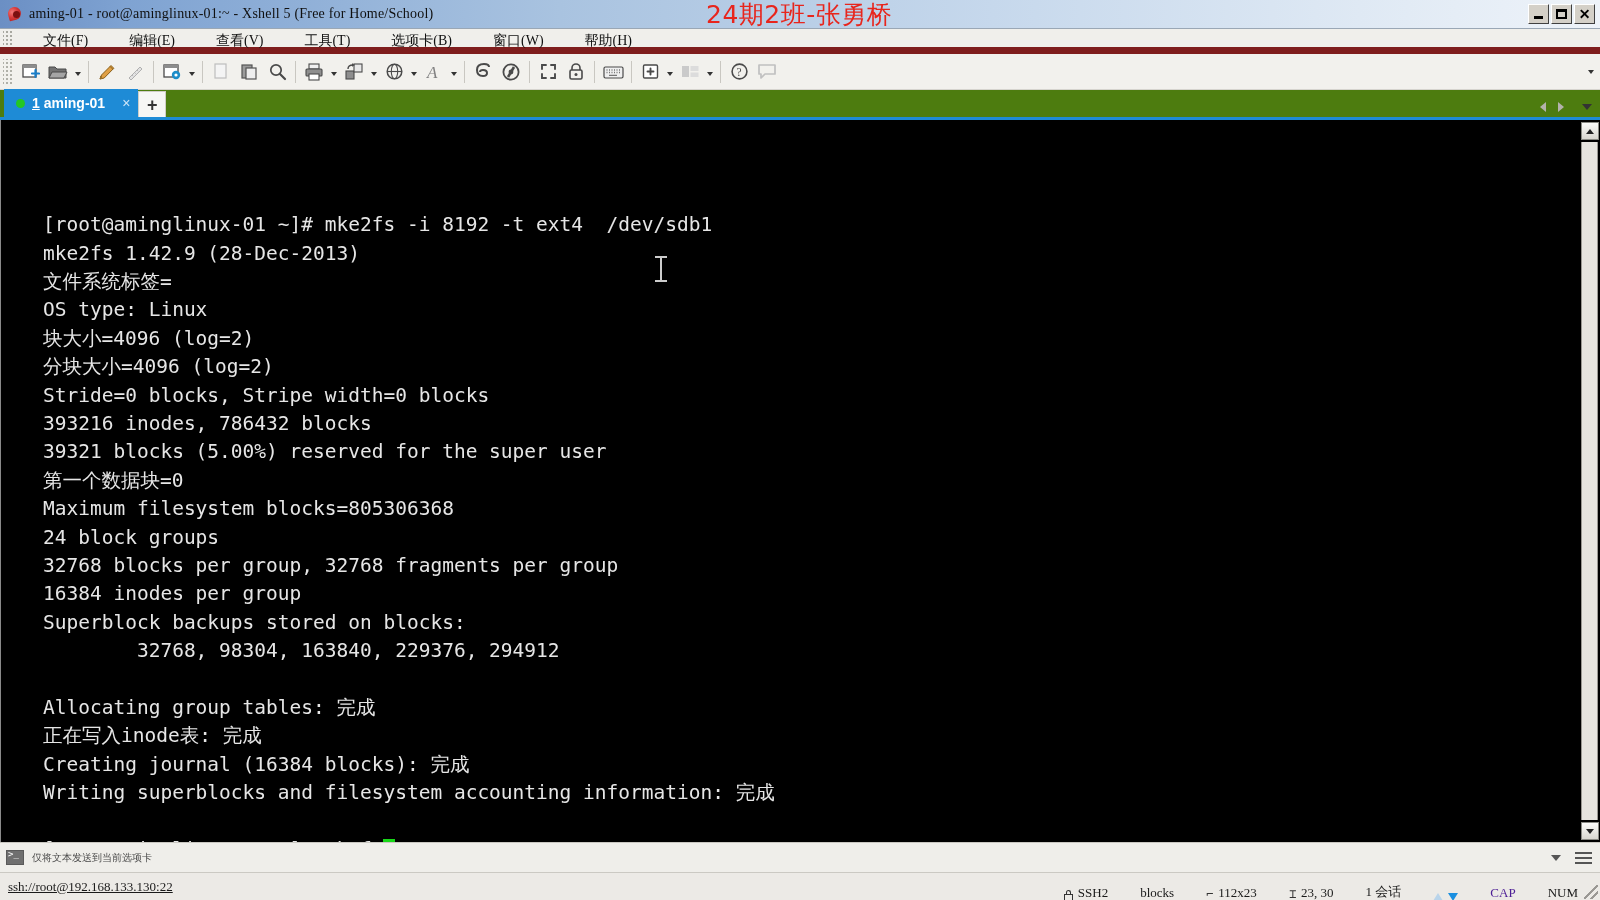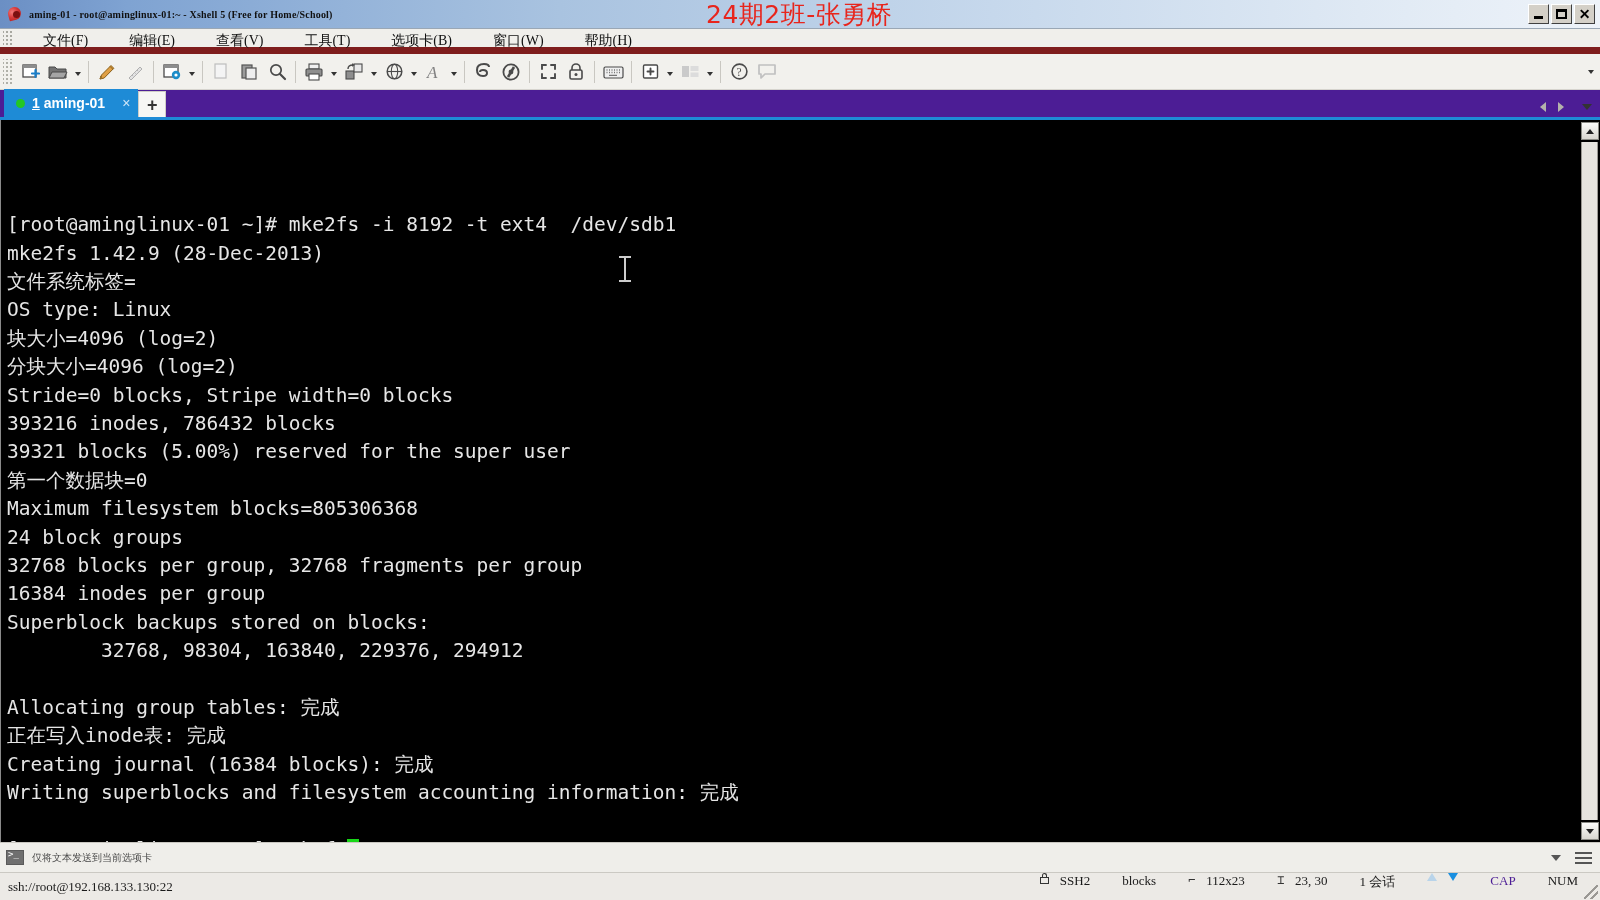--- a/index.html
+++ b/index.html
@@ -37,21 +37,21 @@
     border-radius: 50% 50% 50% 10%;
     transform: rotate(-15deg);
   }
   .title-icon .shell-b {
     position: absolute; left: 7px; top: 5px;
     width: 7px; height: 7px;
     background: #7c1010; border-radius: 50%;
   }
   .title-text {
     font-family: "Liberation Serif", serif;
-    font-weight: bold; font-size: 10px; color: #101010;
+    font-weight: normal; font-size: 14px; color: #101010;
     white-space: nowrap; letter-spacing: .2px;
   }
   .title-watermark {
     position: absolute; left: 706px; top: -2px;
     font-family: "DejaVu Sans", sans-serif;
     font-size: 25px; color: #e8251c; font-weight: 500;
     white-space: nowrap; letter-spacing: .5px;
   }
   .win-buttons {
     position: absolute; right: 5px; top: 4px;
@@ -119,21 +119,21 @@
     border-top: 4px solid #333; margin-top: 4px;
   }
   .tb-sep { width: 1px; height: 22px; background: #c9c7c1; margin: 0 4px; flex: 0 0 1px; }
   .tb-overflow {
     position: absolute; right: 6px; top: 0; height: 36px;
     display: flex; align-items: center; cursor: default;
   }
 
   
   .tabbar {
-    height: 30px; background: #4c1d95;
+    height: 30px; background: #4d7c0f;
     display: flex; align-items: flex-end;
     position: relative; flex: 0 0 30px;
     border-bottom: 3px solid #1e8bd6;
   }
   .tab {
     height: 28px; background: #1e8bd6;
     display: flex; align-items: center;
     padding: 0 8px 0 12px; gap: 7px;
     min-width: 120px; cursor: default;
     margin-left: 4px;
@@ -168,20 +168,21 @@
     overflow: hidden;
   }
   .terminal {
     flex: 1 1 auto; background: #000000;
     padding: 6px 0 0 6px;
     font-family: "DejaVu Sans Mono", "Liberation Mono", monospace;
     font-size: 19.5px; line-height: 28.4px;
     color: #e6e6e6; white-space: pre;
     overflow: hidden; position: relative;
     letter-spacing: 0px;
+    margin-left: 36px;
   }
   .term-line { height: 28.4px; }
   .cursor-block {
     display: inline-block; width: 12px; height: 21px;
     background: #18d718; vertical-align: -4px;
   }
   .mouse-ibeam {
     position: absolute; left: 618px; top: 136px;
     width: 12px; height: 26px; pointer-events: none;
   }
@@ -244,28 +245,29 @@
   .hamburger i { display: block; width: 17px; height: 2px; background: #555; }
 
   
   .statusbar {
     height: 28px; background: #eceae6;
     border-top: 1px solid #cbc9c3;
     display: flex; align-items: center;
     font-family: "Liberation Serif", serif; font-size: 13px; color: #1a1a1a;
     position: relative; flex: 0 0 28px;
     padding-left: 8px;
+    text-decoration: underline;
   }
   .sb-url { font-size: 13px; color: #1a1a1a; white-space: nowrap; }
   .st-items {
     position: absolute; right: 18px; top: 0; height: 28px;
     display: flex; align-items: center; gap: 0px;
   }
   .st-cell {
-    display: flex; align-items: flex-start; gap: 11px;
+    display: flex; align-items: flex-end; gap: 5px;
     padding: 0 16px; white-space: nowrap; height: 28px;
   }
   .st-dim { color: #4c1d95; }
   .lock-ic {
     width: 9px; height: 11px; position: relative; flex: 0 0 9px;
   }
   .lock-ic .bow { position: absolute; left: 2px; top: 0; width: 5px; height: 5px; border: 1.4px solid #333; border-bottom: none; border-radius: 3px 3px 0 0; }
   .lock-ic .body { position: absolute; left: 0; top: 4px; width: 9px; height: 7px; border: 1.2px solid #333; }
   .cur-ic { font-family: "DejaVu Sans Mono", monospace; font-size: 12px; color: #333; }
   .arr-up { width:0;height:0; border-left:5px solid transparent; border-right:5px solid transparent; border-bottom:8px solid #b9d4ea; }

